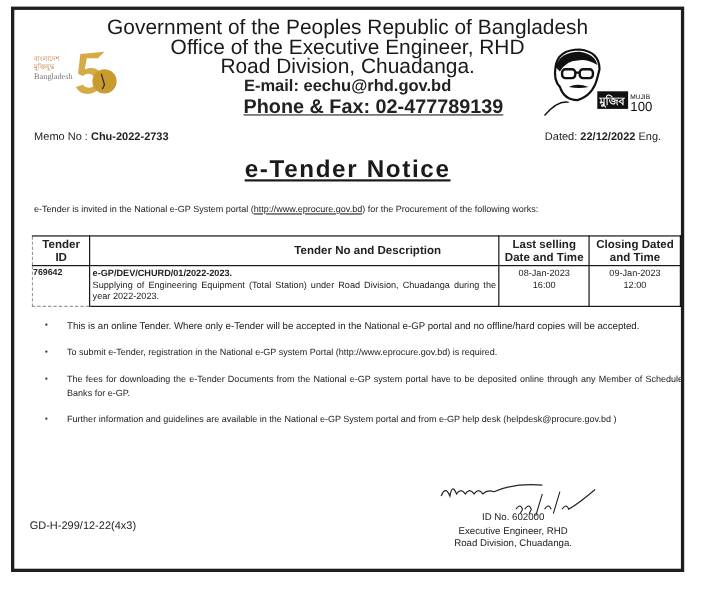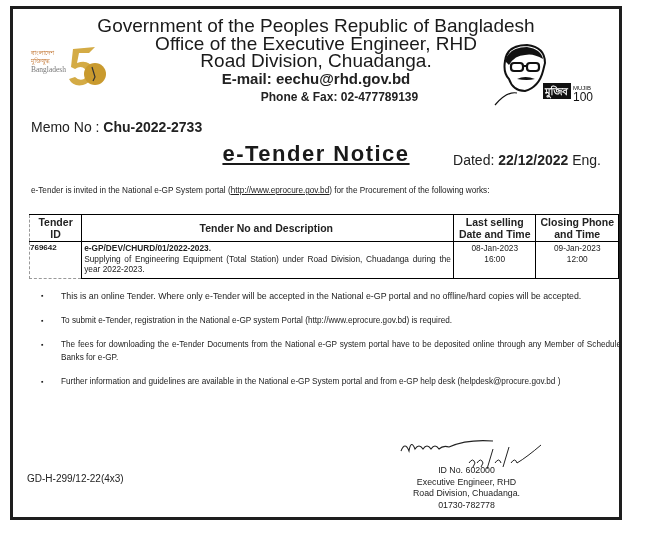--- a/index.html
+++ b/index.html
@@ -8,27 +8,27 @@
 
   .frame {
     position: absolute; left: 10px; top: 6px; width: 612px; height: 514px;
     border: 3px solid #1e1e1e; background: #fff;
   }
 
   
   .hdr { position: absolute; left: 0; top: 8px; width: 100%; text-align: center; }
   .hdr .l1, .hdr .l2, .hdr .l3 { font-size: 19px; line-height: 17.5px; color: #1a1a1a; }
   .hdr .l4 { font-size: 15px; line-height: 18px; font-weight: bold; color: #222; }
-  .hdr .l5 { font-size: 12px; line-height: 18px; font-weight: bold; color: #222; padding-left: 47px; }
+  .hdr .l5 { font-size: 18px; line-height: 18px; font-weight: bold; text-decoration: underline; color: #222; padding-left: 47px; }
 
   .logo50 { position: absolute; left: 16px; top: 34px; width: 80px; height: 46px; }
   .mujib { position: absolute; left: 474px; top: 32px; width: 112px; height: 66px; }
 
-  .memo-row { position: absolute; left: 18px; top: 110px; width: 570px; font-size: 14px; color: #222; }
-  .memo-row .dated { position: absolute; right: 0; top: 0; margin-top: 33px; }
+  .memo-row { position: absolute; left: 18px; top: 110px; width: 570px; font-size: 10px; color: #222; }
+  .memo-row .dated { position: absolute; right: 0; top: 0; }
   .memo-row b { font-weight: bold; }
 
   .title {
     position: absolute; left: 0; width: 100%; top: 132px; text-align: center;
     font-size: 22px; font-weight: bold; letter-spacing: 1.5px; text-decoration: underline;
     color: #1a1a1a;
   }
 
   .intro { position: absolute; left: 18px; top: 177px; font-size: 8.2px; color: #222; white-space: nowrap; }
   .intro .link { text-decoration: underline; }
@@ -37,21 +37,21 @@
   table.tender {
     position: absolute; left: 16px; top: 205px; width: 590px;
     border-collapse: collapse; font-size: 8.3px; color: #222;
   }
   table.tender th, table.tender td { border: 1px solid #000000; vertical-align: top; }
   table.tender th { font-size: 10.5px; font-weight: bold; text-align: center; vertical-align: middle; padding: 1px 2px; line-height: 12px; height: 24px; }
   table.tender .c-id { width: 50px; border-left: 1px dashed #999; }
   table.tender .c-desc { width: 356px; }
   table.tender .c-last { width: 79px; }
   table.tender .c-close { width: 79px; }
-  table.tender th.c-desc { text-align: right; padding-right: 120px; }
+  table.tender th.c-desc { text-align: right; padding-right: 52px; }
   table.tender td.c-id { font-weight: bold; text-align: left; font-size: 8px; padding-top: 1px; border-bottom: 1px dashed #999; }
   table.tender td.c-desc { padding: 1px 2px 3px 2px; line-height: 10.5px; text-align: justify; }
   table.tender td.c-desc .tno { font-weight: bold; display: block; }
   table.tender td.c-last, table.tender td.c-close { text-align: center; line-height: 10.5px; padding-top: 1px; }
 
   
   ul.points { position: absolute; left: 48px; top: 280px; width: 560px; list-style: none; font-size: 8.2px; color: #222; }
   ul.points li { position: relative; line-height: 13px; margin-bottom: 11px; text-align: justify; }
   ul.points li::before { content: "\25AA"; position: absolute; left: -20px; top: 0; font-size: 7px; }
   ul.points li.p1 { font-size: 8.8px; line-height: 14px; }
@@ -108,21 +108,21 @@
   <div class="title">e-Tender Notice</div>
 
   <div class="intro"><span>e-Tender is invited in the National e-GP System portal (</span><span class="link">http://www.eprocure.gov.bd</span><span>) for the Procurement of the following works:</span></div>
 
   <table class="tender">
     <thead>
       <tr>
         <th class="c-id">Tender ID</th>
         <th class="c-desc">Tender No and Description</th>
         <th class="c-last">Last selling Date and Time</th>
-        <th class="c-close">Closing Phone and Time</th>
+        <th class="c-close">Closing Dated and Time</th>
       </tr>
     </thead>
     <tbody>
       <tr>
         <td class="c-id">769642</td>
         <td class="c-desc">
           <span class="tno">e-GP/DEV/CHURD/01/2022-2023.</span>
           <span>Supplying of Engineering Equipment (Total Station) under Road Division, Chuadanga during the year 2022-2023.</span>
         </td>
         <td class="c-last">
@@ -146,17 +146,16 @@
 
   <svg class="sign" viewBox="0 0 150 40">
     <path d="M4 18 Q8 8 12 18 Q14 6 18 16 Q22 10 26 16 Q30 10 34 16 Q38 10 42 16 Q46 12 52 14 Q70 6 96 8" stroke="#222" stroke-width="1.1" fill="none"></path>
     <path d="M72 30 Q76 24 78 30 L76 34 M80 30 Q84 24 86 30 L84 34 M90 36 L96 16 M98 30 Q102 24 104 30 M106 34 L112 14 M114 30 Q118 24 120 30 Q130 24 144 12" stroke="#222" stroke-width="1" fill="none"></path>
   </svg>
 
   <div class="sig-block">
     <div>ID No. 602000</div>
     <div>Executive Engineer, RHD</div>
     <div>Road Division, Chuadanga.</div>
-    <div>01730-782778</div>
   </div>
 
   <div class="footer-code">GD-H-299/12-22(4x3)</div>
 </div>
 
 </body></html>

